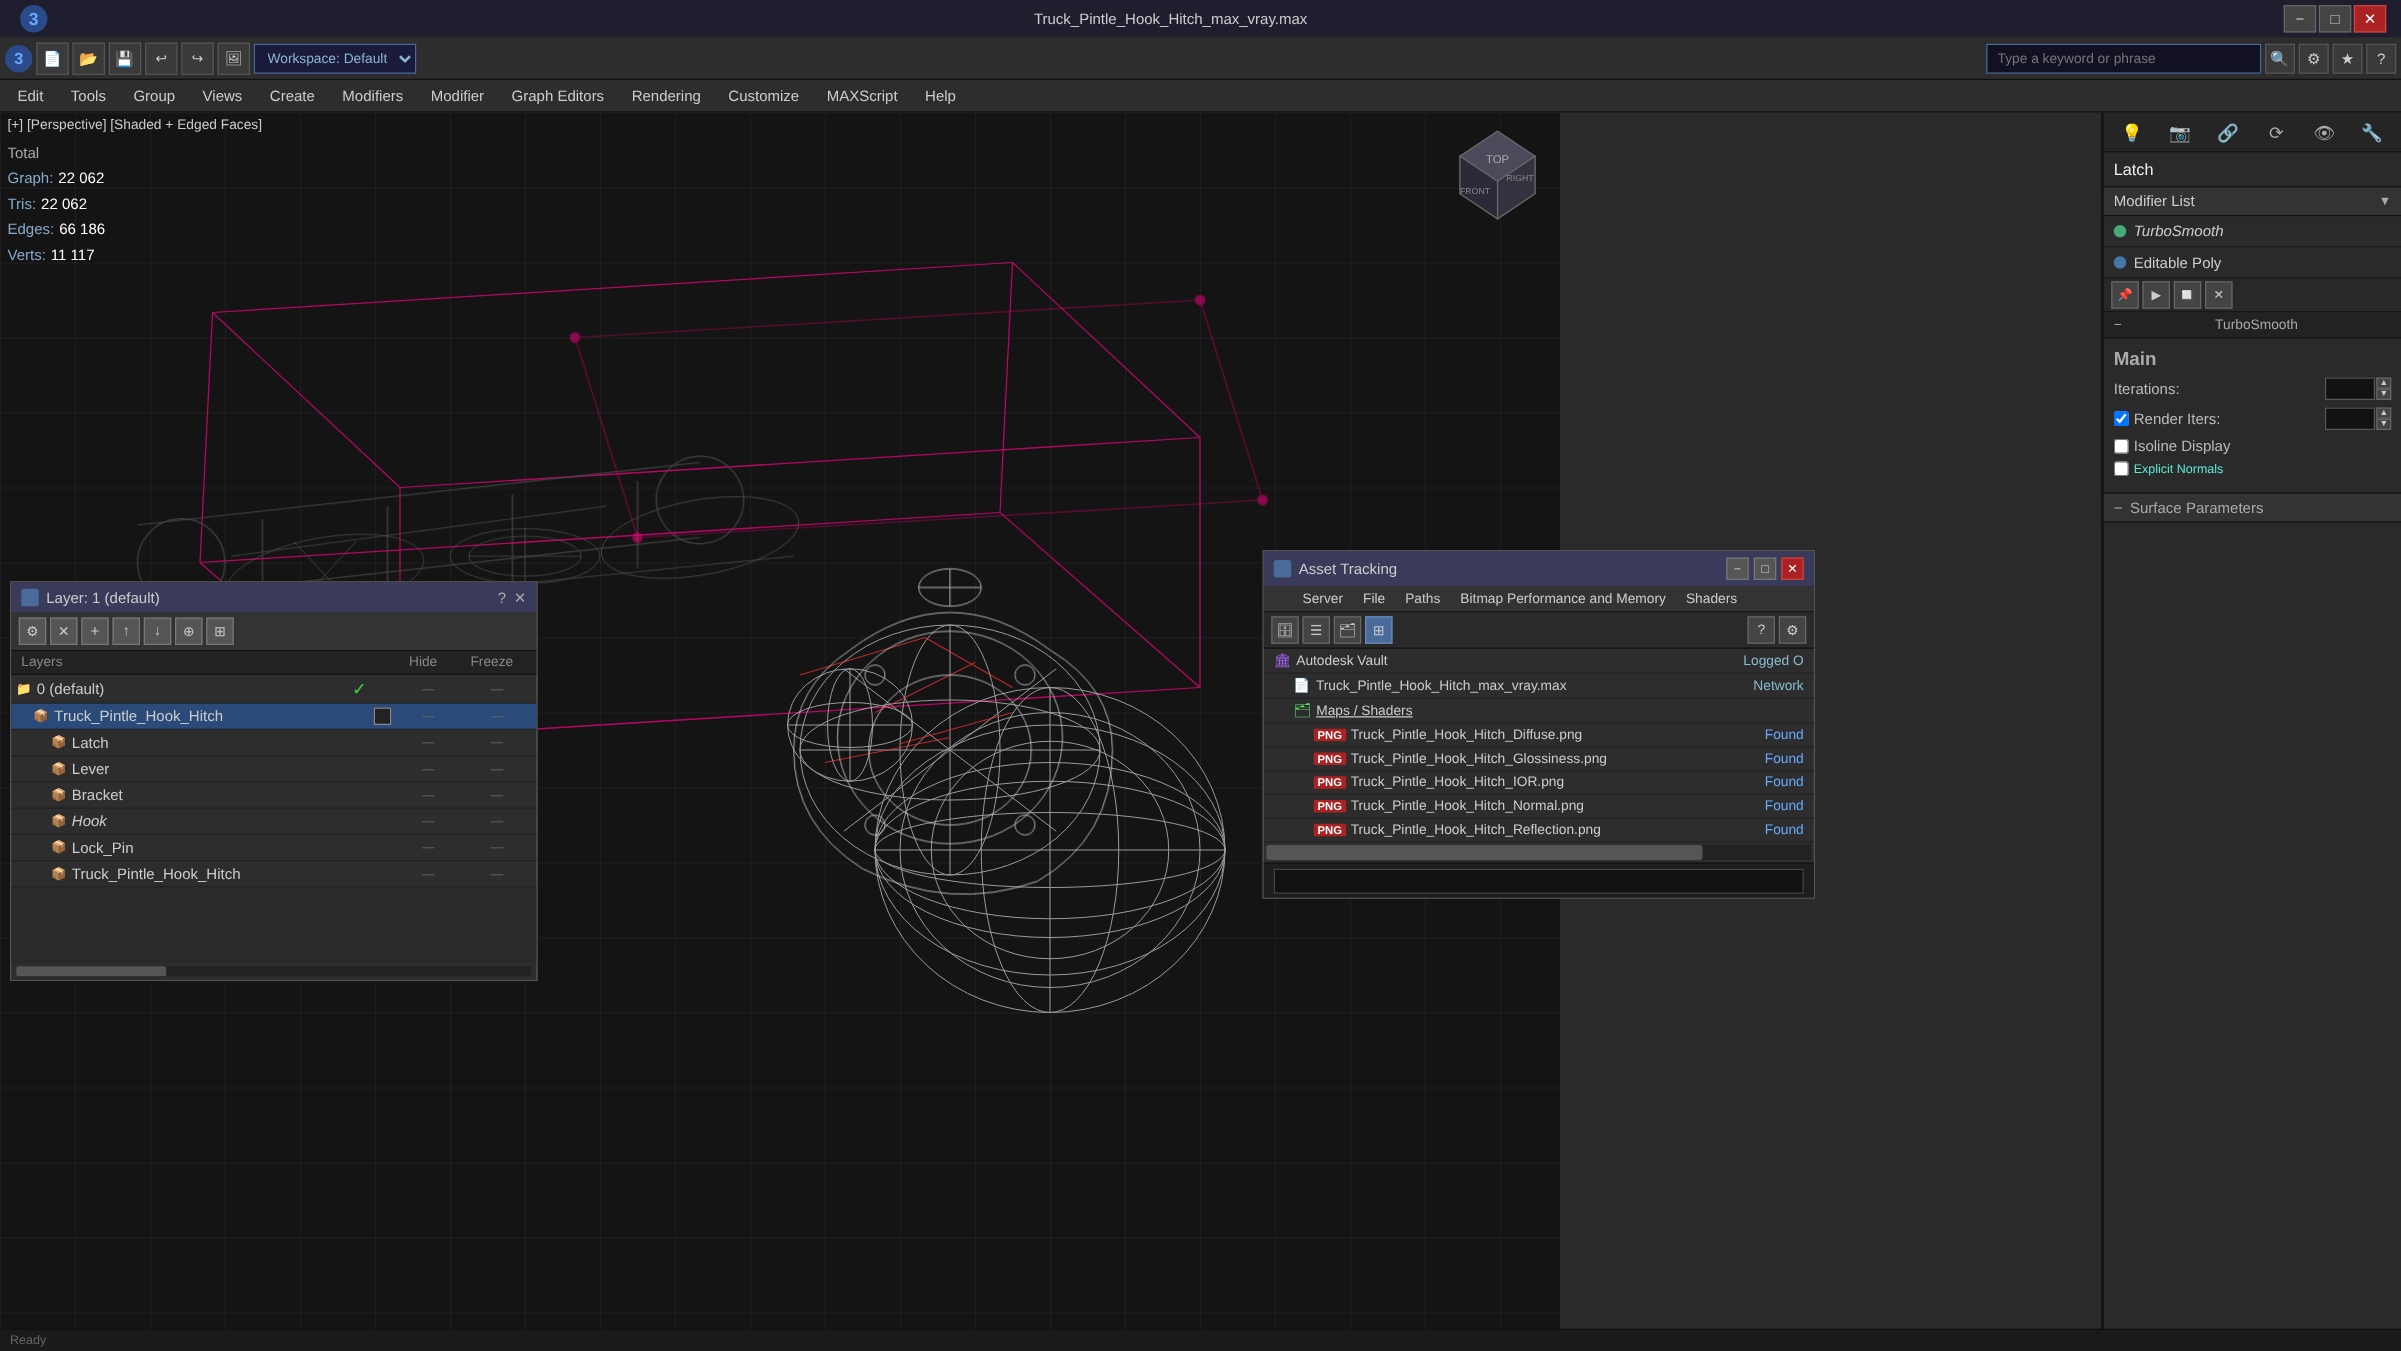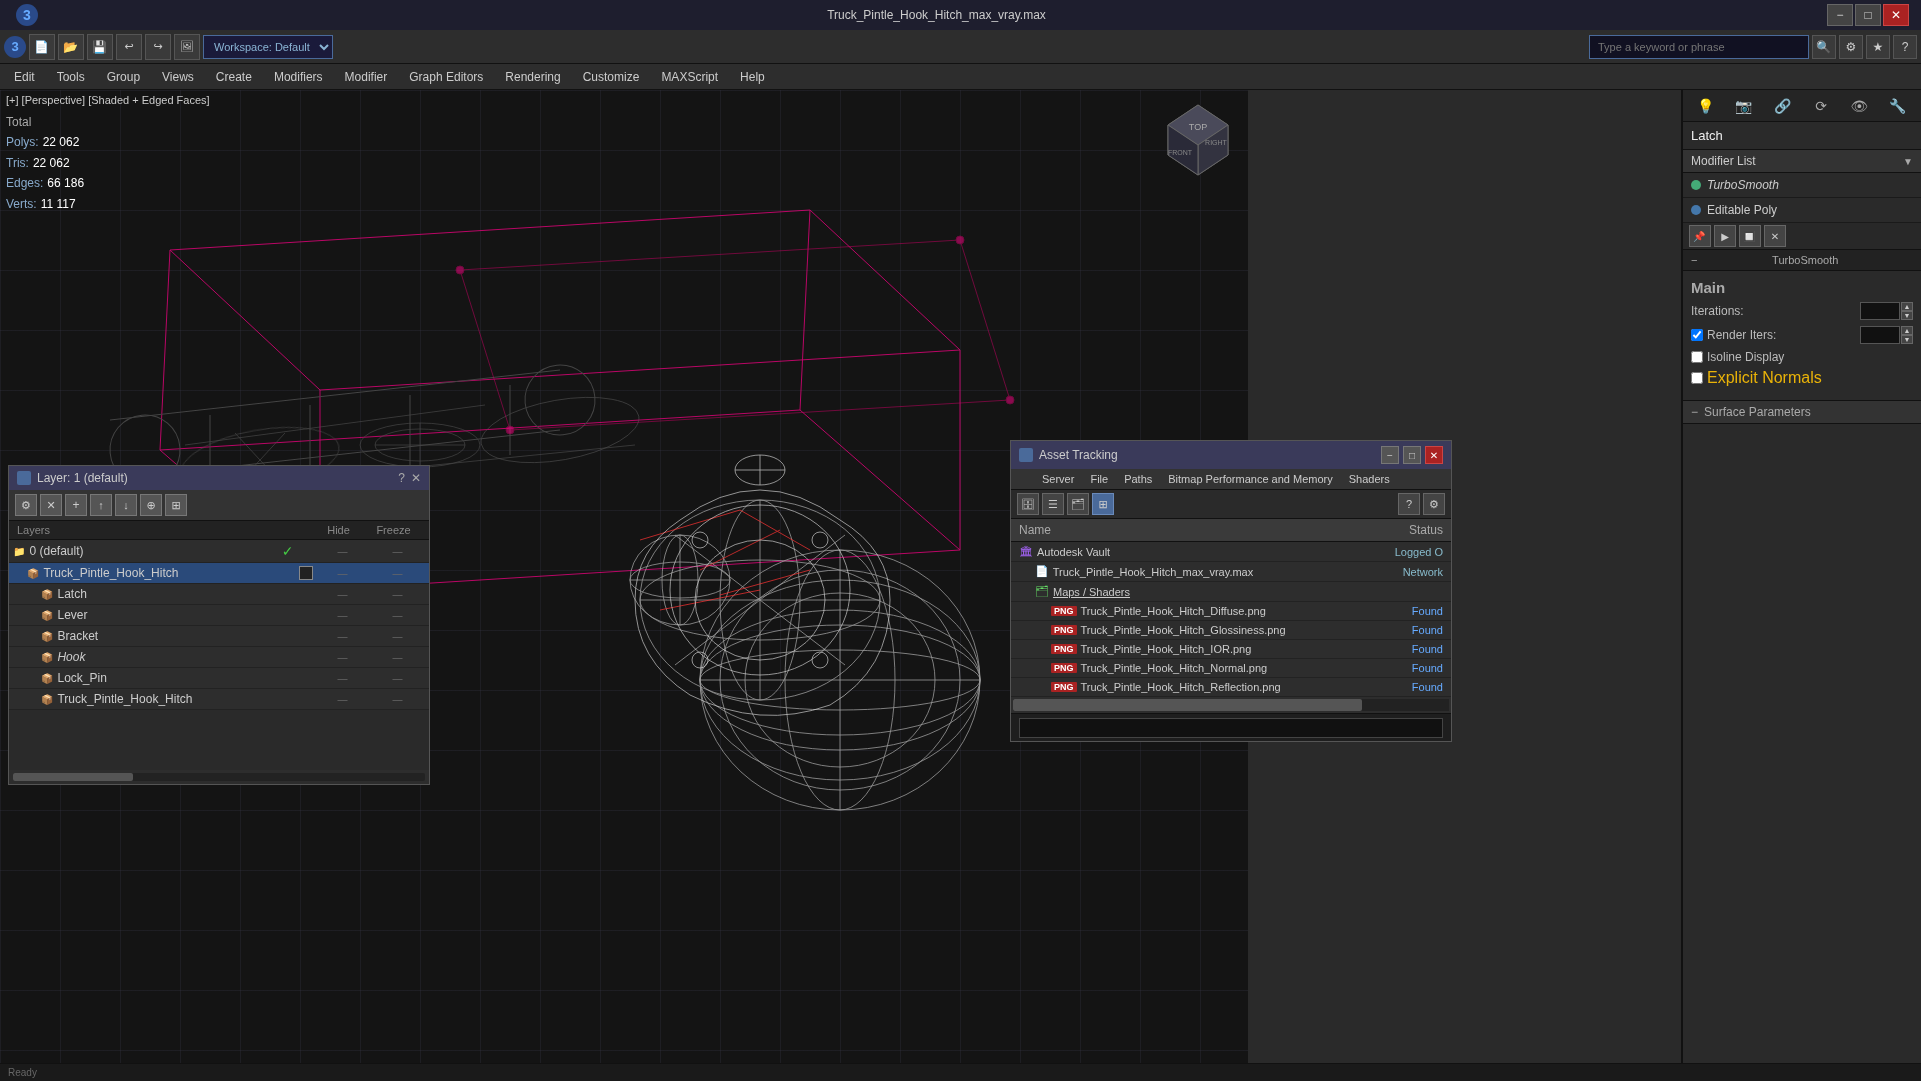--- a/index.html
+++ b/index.html
@@ -138,21 +138,21 @@
 
   <div id="viewport-grid" style="width:100%;height:100%;
     background: linear-gradient(rgba(60,60,80,0.25) 1px, transparent 1px), linear-gradient(90deg, rgba(60,60,80,0.25) 1px, transparent 1px);
     background-size:60px 60px;background-color:#141414;">
   </div>
 
   <div style="position:absolute;top:4px;left:6px;color:#ccc;font-size:11px;">[+] [Perspective] [Shaded + Edged Faces]</div>
 
   <div style="position:absolute;top:22px;left:6px;font-size:12px;line-height:1.7;">
     <div style="color:#aaa;">Total</div>
-    <div><span style="color:#88aacc;">Polys:</span><span style="color:#fff;margin-left:4px;">22 062</span></div>
+    <div><span style="color:#88aacc;">Graph:</span><span style="color:#fff;margin-left:4px;">22 062</span></div>
     <div><span style="color:#88aacc;">Tris:</span><span style="color:#fff;margin-left:4px;">22 062</span></div>
     <div><span style="color:#88aacc;">Edges:</span><span style="color:#fff;margin-left:4px;">66 186</span></div>
     <div><span style="color:#88aacc;">Verts:</span><span style="color:#fff;margin-left:4px;">11 117</span></div>
   </div>
 
   <svg id="model-svg" viewBox="0 0 1050 750" style="position:absolute;top:60px;left:60px;width:1050px;height:750px;pointer-events:none;">
 
     <g stroke="#f08" stroke-width="1" fill="none" opacity="0.7">
       <line x1="110" y1="100" x2="750" y2="60"></line>
       <line x1="750" y1="60" x2="900" y2="200"></line>
@@ -351,21 +351,21 @@
       </div>
     </div>
 
     <div style="display:flex;align-items:center;gap:4px;margin-bottom:5px;">
       <input type="checkbox" style="width: 12px; height: 12px;">
       <span style="color:#bbb;font-size:12px;">Isoline Display</span>
     </div>
 
     <div style="display:flex;align-items:center;gap:4px;margin-bottom:5px;">
       <input type="checkbox" style="width: 12px; height: 12px;">
-      <span style="color:#eab308;font-size:16px;">Explicit Normals</span>
+      <span style="color:#5eead4;font-size:10px;">Explicit Normals</span>
     </div>
   </div>
 
   <div style="display:flex;align-items:center;padding:4px 8px;background:#333;color:#aaa;font-size:12px;cursor:pointer;border-bottom:1px solid #111;">
     <span style="margin-right:6px;">−</span>
     <span>Surface Parameters</span>
   </div>
 </div>
 
 <div id="layer-panel" style="position:absolute;top:465px;left:8px;width:422px;background:#2d2d2d;border:1px solid #555;z-index:20;">
@@ -494,24 +494,20 @@
   <div style="display:flex;align-items:center;padding:3px 6px;background:#2a2a2a;border-bottom:1px solid #111;gap:3px;">
     <button style="width:22px;height:22px;background:#444;border:1px solid #666;color:#ccc;cursor:pointer;font-size:11px;">🗄</button>
     <button style="width:22px;height:22px;background:#444;border:1px solid #666;color:#ccc;cursor:pointer;font-size:11px;">☰</button>
     <button style="width:22px;height:22px;background:#444;border:1px solid #666;color:#ccc;cursor:pointer;font-size:11px;">🗂</button>
     <button style="width:22px;height:22px;background:#4a6a9a;border:1px solid #6a8aba;color:#ccc;cursor:pointer;font-size:11px;">⊞</button>
     <div style="flex:1;"></div>
     <button style="width:22px;height:22px;background:#444;border:1px solid #666;color:#ccc;cursor:pointer;font-size:11px;">?</button>
     <button style="width:22px;height:22px;background:#444;border:1px solid #666;color:#ccc;cursor:pointer;font-size:11px;">⚙</button>
   </div>
 
-  <div style="display:flex;align-items:center;padding:4px 8px;background:#3a3a3a;color:#aaa;font-size:12px;border-bottom:1px solid #111;">
-    <div style="flex:1;">Name</div>
-    <div style="width:80px;text-align:right;">Status</div>
-  </div>
 
   <div style="display:flex;align-items:center;padding:3px 8px;border-bottom:1px solid #222;font-size:11px;color:#ccc;cursor:pointer;">
     <span style="color:#a6f;margin-right:4px;font-size:11px;">🏛</span>
     <span style="flex:1;">Autodesk Vault</span>
     <span style="width:80px;text-align:right;color:#8bc;">Logged O</span>
   </div>
 
   <div style="display:flex;align-items:center;padding:3px 8px;border-bottom:1px solid #222;font-size:11px;color:#ccc;cursor:pointer;">
     <span style="display:inline-block;width:16px;"></span>
     <span style="color:#6af;margin-right:4px;font-size:11px;">📄</span>

